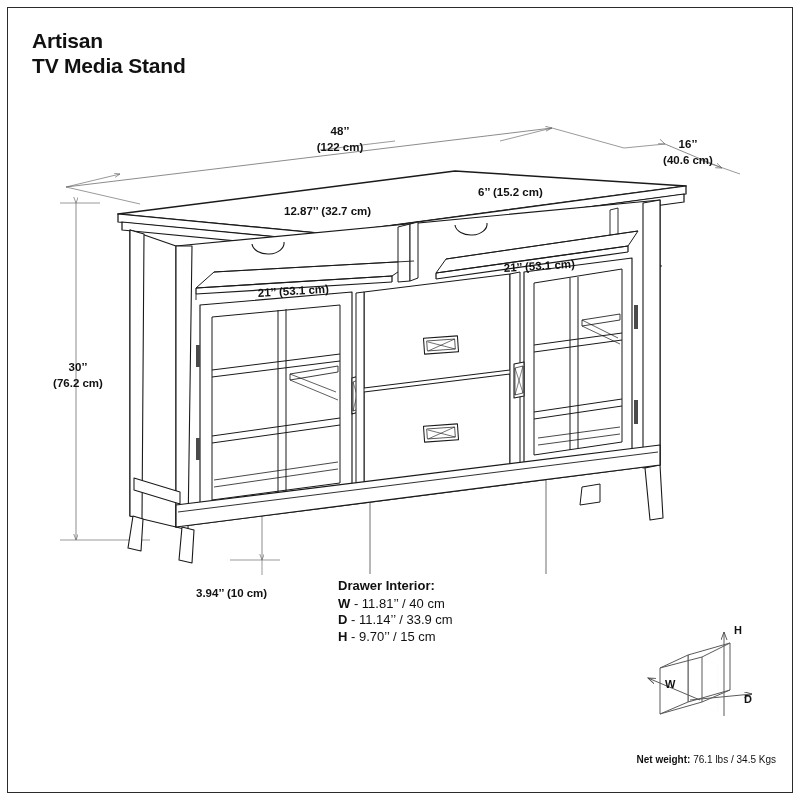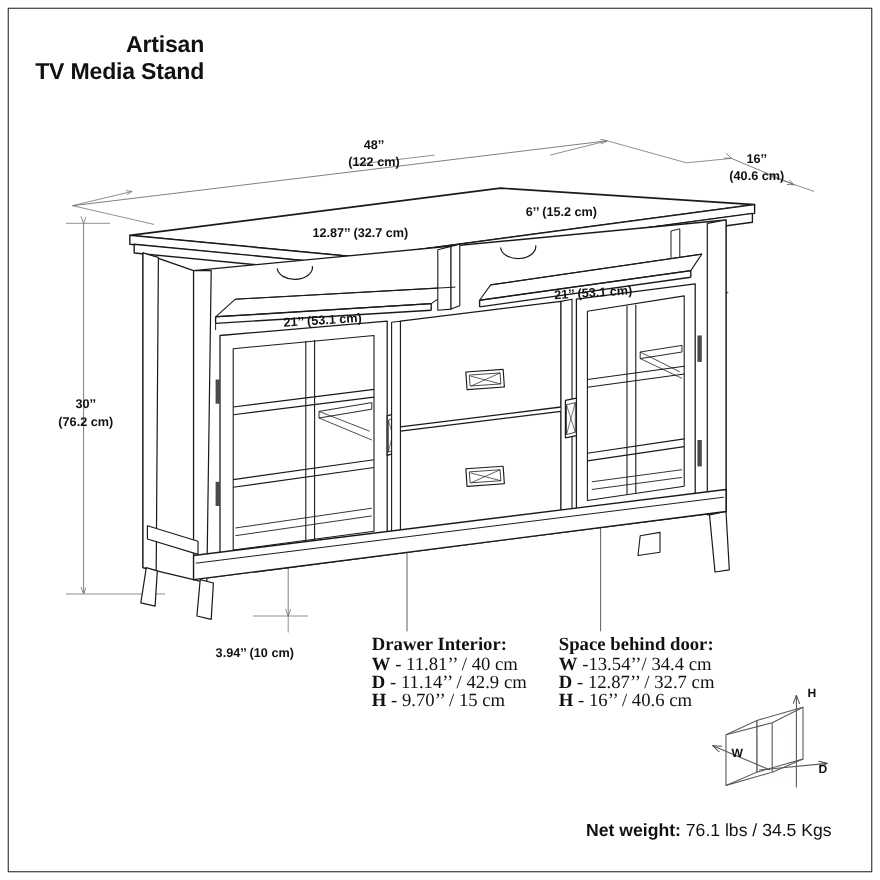--- a/index.html
+++ b/index.html
@@ -25,48 +25,46 @@
     pointer-events:none;
   }
   #title{
     position:absolute;
     left:32px;top:28px;
     font-size:21px;
     font-weight:bold;
     line-height:25px;
     letter-spacing:-0.2px;
     white-space:pre-line;
-    text-align:right;
   }
   svg#art{
     position:absolute;left:0;top:0;
     width:800px;height:800px;
   }
   .lbl{
     font-family:"Liberation Sans", sans-serif;
     font-size:11.5px;
     font-weight:bold;
     fill:#111;
   }
   .lbl.sm{font-size:11px;}
   .spec{
     position:absolute;
-    font-size:17px;
+    font-size:13px;
     line-height:16.5px;
     color:#111;
     white-space:nowrap;
-    font-family:Liberation Serif, serif;
   }
   .spec .hd{font-weight:bold;display:block;margin-bottom:1px;}
   .spec .row{display:block;}
   .spec .row b{font-weight:bold;}
   #netweight{
     position:absolute;
-    right:44px;bottom:35px;
-    font-size:16px;
+    right:24px;bottom:35px;
+    font-size:10px;
     white-space:nowrap;
   }
   #netweight b{font-weight:bold;}
 </style>
 </head>
 <body>
 
 <div id="page">
 
   <div id="frame"></div>
@@ -284,29 +282,23 @@
       <line x1="690" y1="700" x2="752" y2="694" stroke="#5a5a5a" marker-end="url(#arS)"></line>
       <text class="lbl sm" x="734" y="634" fill="#222" stroke="none">H</text>
       <text class="lbl sm" x="665" y="688" fill="#222" stroke="none">W</text>
       <text class="lbl sm" x="744" y="703" fill="#222" stroke="none">D</text>
     </g>
   </svg>
 
   <div class="spec" style="left:338px;top:578px;">
     <span class="hd">Drawer Interior:</span>
     <span class="row"><b>W</b> <span>- 11.81’’ / 40 cm</span></span>
-    <span class="row"><b>D</b> <span>- 11.14’’ / 42.9 cm</span></span>
+    <span class="row"><b>D</b> <span>- 11.14’’ / 33.9 cm</span></span>
     <span class="row"><b>H</b> <span>- 9.70’’ / 15 cm</span></span>
   </div>
 
-  <div class="spec" style="left:508px;top:578px;">
-    <span class="hd">Space behind door:</span>
-    <span class="row"><b>W</b> <span>-13.54’’/ 34.4 cm</span></span>
-    <span class="row"><b>D</b> <span>- 12.87’’ / 32.7 cm</span></span>
-    <span class="row"><b>H</b> <span>- 16’’ / 40.6 cm</span></span>
-  </div>
 
   <div id="netweight">
     <b>Net weight:</b>
     <span>76.1 lbs / 34.5 Kgs</span>
   </div>
 
 </div>
 
 </body></html>

